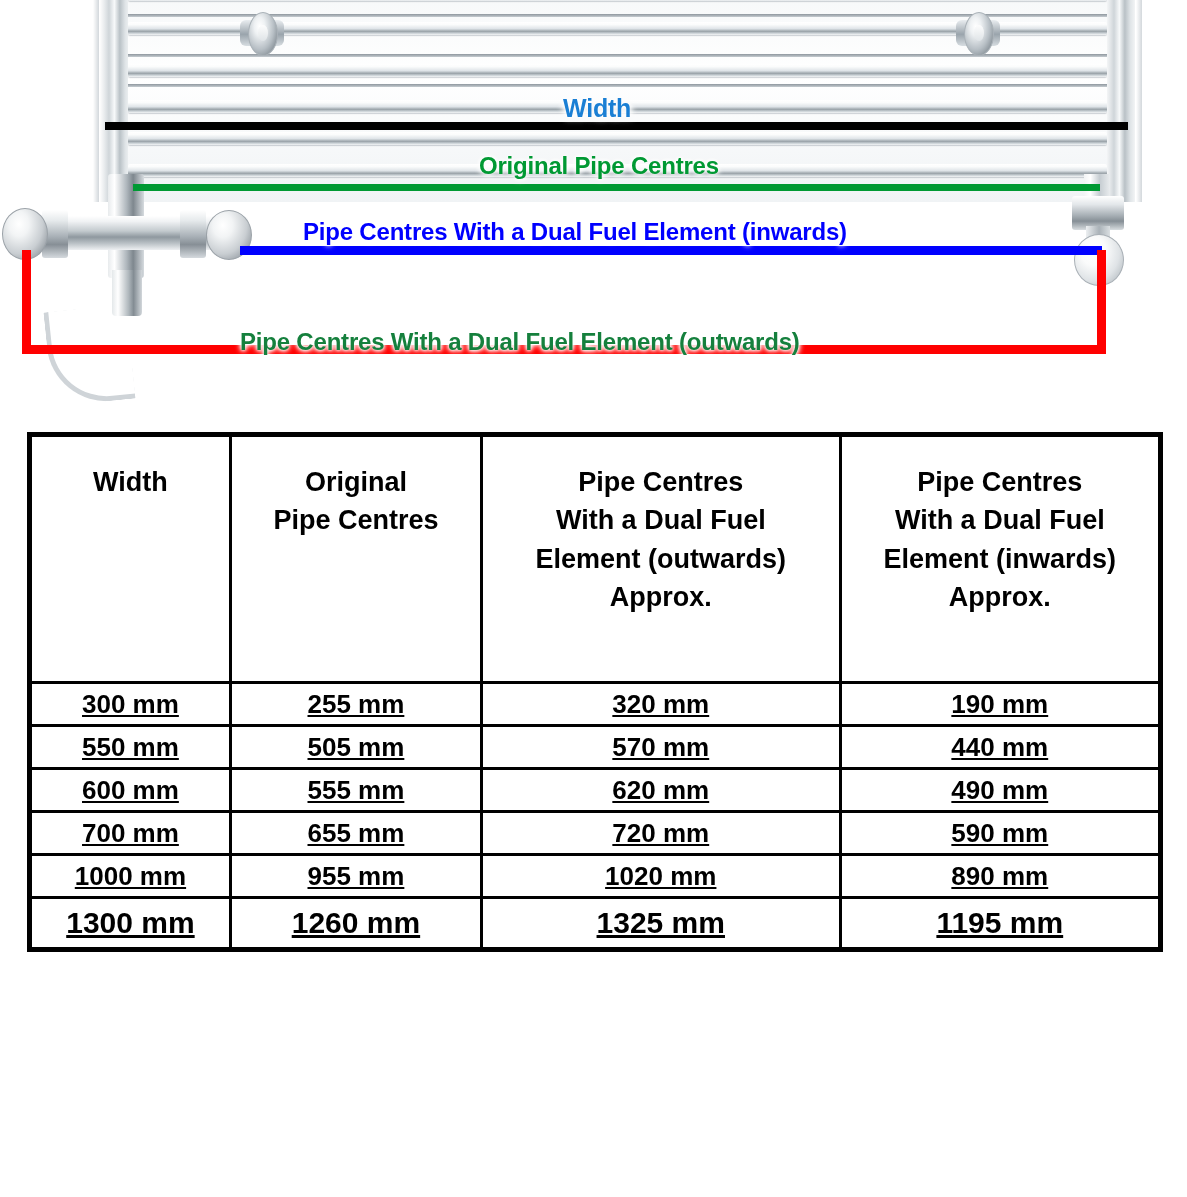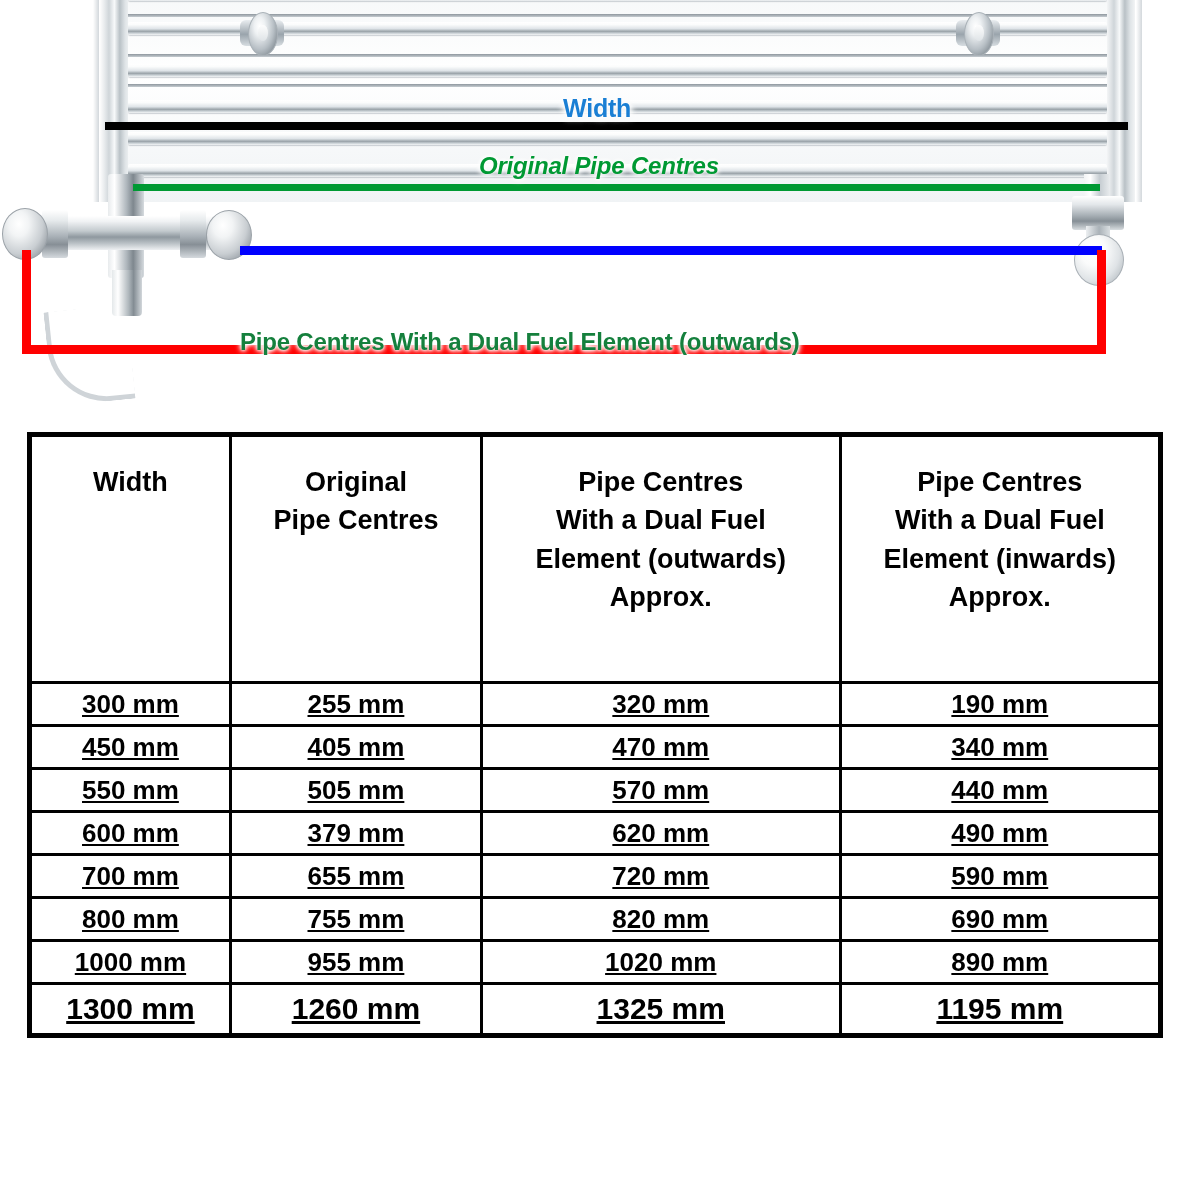--- a/index.html
+++ b/index.html
@@ -240,21 +240,20 @@
   #line-original {
     left: 133px; top: 184px;
     width: 967px; height: 7px;
     background: #009933;
   }
   #label-original {
     left: 479px; top: 152px;
     font-size: 24px;
     color: #009933;
     text-shadow: 0 0 6px #fff, 0 0 6px #fff, 0 0 4px #fff;
-    font-style: italic;
   }
 
   #line-inwards {
     left: 240px; top: 246px;
     width: 862px; height: 9px;
     background: #0000ff;
   }
   #label-inwards {
     left: 303px; top: 218px;
     font-size: 24px;
@@ -365,20 +364,21 @@
     <div class="vr-disc"></div>
   </div>
 
   <div class="mline" id="line-width"></div>
   <div class="mlabel" id="label-width">Width</div>
 
   <div class="mline" id="line-original"></div>
   <div class="mlabel" id="label-original">Original Pipe Centres</div>
 
   <div class="mline" id="line-inwards"></div>
+  <div class="mlabel" id="label-inwards">Pipe Centres With a Dual Fuel Element (inwards)</div>
 
   <div class="mline" id="bracket-outwards"></div>
   <div class="mlabel" id="label-outwards">Pipe Centres With a Dual Fuel Element (outwards)</div>
 </div>
 
 <table id="spec-table">
   <colgroup>
     <col class="c1">
       <col class="c2">
       <col class="c3">
@@ -393,50 +393,38 @@
       </tr>
   </thead>
   <tbody>
       <tr>
         <td>300 mm</td>
         <td>255 mm</td>
         <td>320 mm</td>
         <td>190 mm</td>
       </tr>
       <tr>
-        <td>450 mm</td>
-        <td>405 mm</td>
-        <td>470 mm</td>
-        <td>340 mm</td>
-      </tr>
-      <tr>
         <td>550 mm</td>
         <td>505 mm</td>
         <td>570 mm</td>
         <td>440 mm</td>
       </tr>
       <tr>
         <td>600 mm</td>
-        <td>379 mm</td>
+        <td>555 mm</td>
         <td>620 mm</td>
         <td>490 mm</td>
       </tr>
       <tr>
         <td>700 mm</td>
         <td>655 mm</td>
         <td>720 mm</td>
         <td>590 mm</td>
       </tr>
       <tr>
-        <td>800 mm</td>
-        <td>755 mm</td>
-        <td>820 mm</td>
-        <td>690 mm</td>
-      </tr>
-      <tr>
         <td>1000 mm</td>
         <td>955 mm</td>
         <td>1020 mm</td>
         <td>890 mm</td>
       </tr>
       <tr>
         <td>1300 mm</td>
         <td>1260 mm</td>
         <td>1325 mm</td>
         <td>1195 mm</td>

